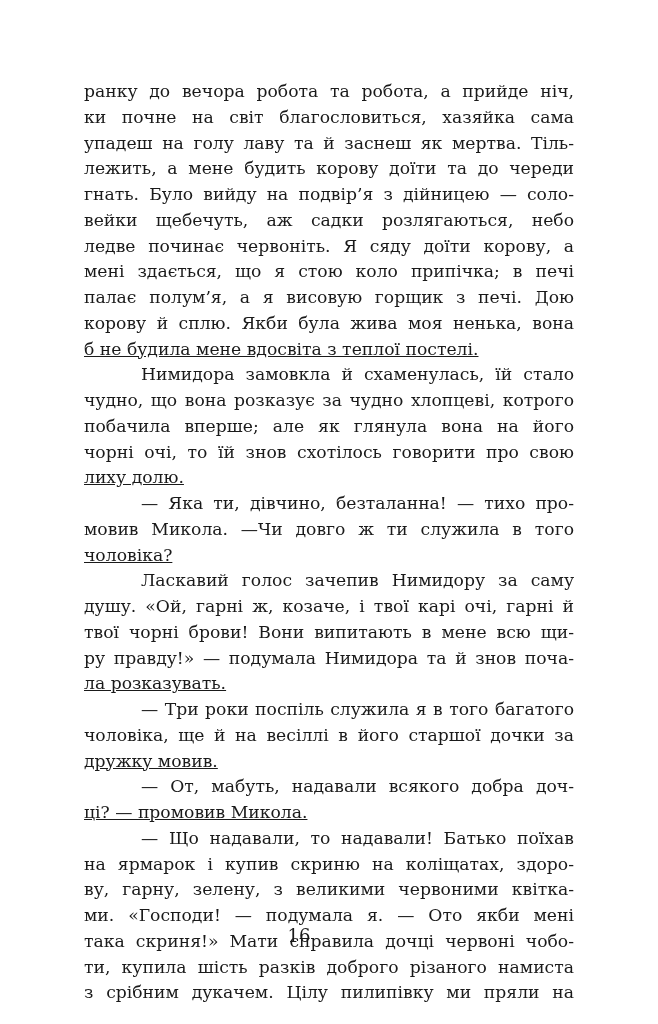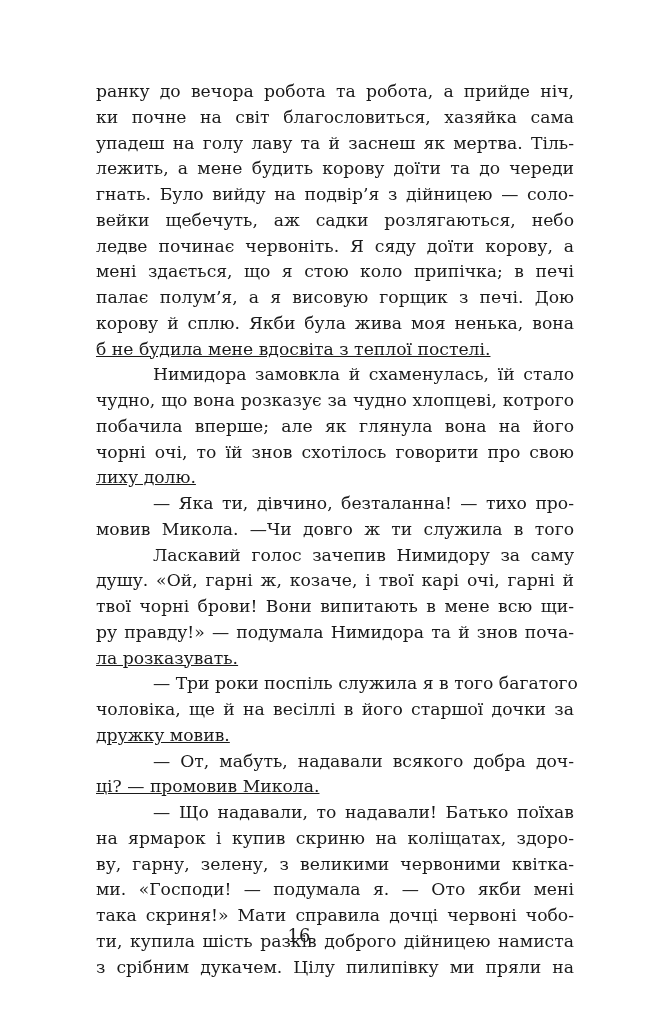--- a/index.html
+++ b/index.html
@@ -4,21 +4,21 @@
 <style>
   html, body { margin: 0; padding: 0; background: #ffffff; }
   body { width: 658px; height: 1024px; position: relative; overflow: hidden; }
   .page { position: absolute; left: 0; top: 0; width: 658px; height: 1024px; background: #fff; }
   .text-block {
     position: absolute; left: 84px; top: 79px; width: 490px;
     font-family: "DejaVu Serif", serif; font-size: 17.2px; color: #1a1a1a;
   }
   .line {
     display: block; height: 25.75px; line-height: 25.75px;
-    white-space: nowrap; text-align: justify; text-align-last: justify; margin-left: 12px;
+    white-space: nowrap; text-align: justify; text-align-last: justify;
   }
   .line.last { text-align-last: left; text-decoration: underline; }
   .line.indent { padding-left: 57px; }
   .page-number {
     position: absolute; left: 0; width: 598px; top: 925px; text-align: center;
     font-family: "DejaVu Serif", serif; font-size: 18px; color: #1a1a1a;
   }
 </style>
 </head>
 <body>
@@ -36,32 +36,33 @@
       <span class="line">палає полум’я, а я висовую горщик з печі. Дою</span>
       <span class="line">корову й сплю. Якби була жива моя ненька, вона</span>
       <span class="line last">б не будила мене вдосвіта з теплої постелі.</span>
       <span class="line indent">Нимидора замовкла й схаменулась, їй стало</span>
       <span class="line">чудно, що вона розказує за чудно хлопцеві, котрого</span>
       <span class="line">побачила вперше; але як глянула вона на його</span>
       <span class="line">чорні очі, то їй знов схотілось говорити про свою</span>
       <span class="line last">лиху долю.</span>
       <span class="line indent">— Яка ти, дівчино, безталанна! — тихо про-</span>
       <span class="line">мовив Микола. —Чи довго ж ти служила в того</span>
+      <span class="line last">чоловіка?</span>
       <span class="line indent">Ласкавий голос зачепив Нимидору за саму</span>
       <span class="line">душу. «Ой, гарні ж, козаче, і твої карі очі, гарні й</span>
       <span class="line">твої чорні брови! Вони випитають в мене всю щи-</span>
       <span class="line">ру правду!» — подумала Нимидора та й знов поча-</span>
       <span class="line last">ла розказувать.</span>
       <span class="line indent">— Три роки поспіль служила я в того багатого</span>
       <span class="line">чоловіка, ще й на весіллі в його старшої дочки за</span>
       <span class="line last">дружку мовив.</span>
       <span class="line indent">— От, мабуть, надавали всякого добра доч-</span>
       <span class="line last">ці? — промовив Микола.</span>
       <span class="line indent">— Що надавали, то надавали! Батько поїхав</span>
       <span class="line">на ярмарок і купив скриню на коліщатах, здоро-</span>
       <span class="line">ву, гарну, зелену, з великими червоними квітка-</span>
       <span class="line">ми. «Господи! — подумала я. — Ото якби мені</span>
       <span class="line">така скриня!» Мати справила дочці червоні чобо-</span>
-      <span class="line">ти, купила шість разків доброго дійницею намиста</span>
+      <span class="line">ти, купила шість разків доброго різаного намиста</span>
       <span class="line">з срібним дукачем. Цілу пилипівку ми пряли на</span>
     </div>
   <div class="page-number">16</div>
 </div>
 
 </body></html>

